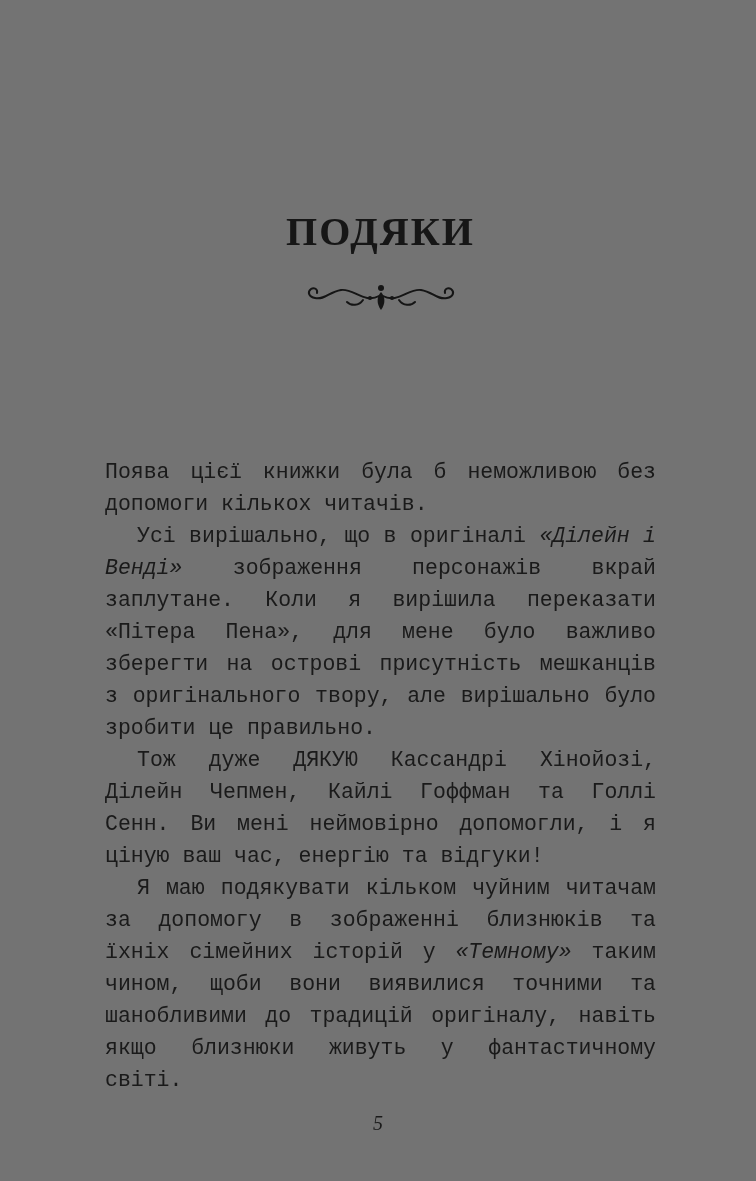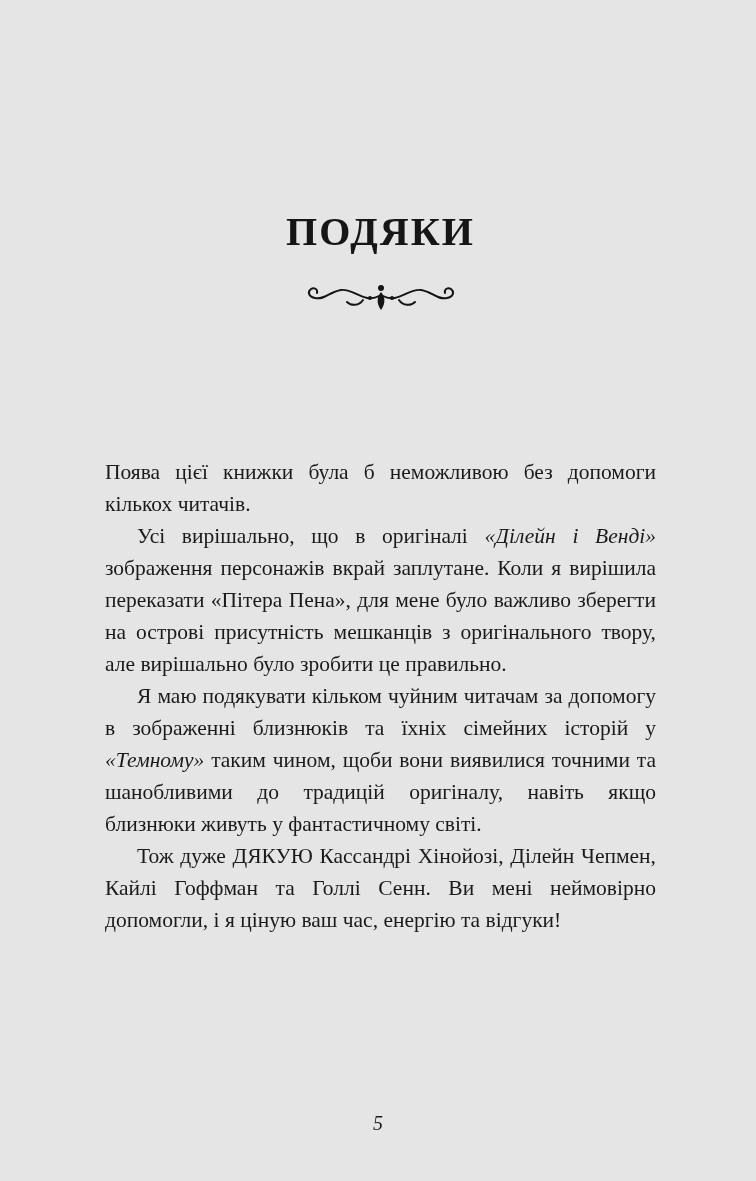--- a/index.html
+++ b/index.html
@@ -5,21 +5,21 @@
   html, body {
     margin: 0;
     padding: 0;
     background: #ffffff;
   }
   .page {
     position: relative;
     width: 756px;
     height: 1181px;
     margin: 0 auto;
-    background: #e5e5e5;
+    background: #737373;
     font-family: "Liberation Serif", "DejaVu Serif", serif;
     color: #1a1a1a;
     overflow: hidden;
     box-sizing: border-box;
     padding: 0 100px 0 105px;
   }
   .title {
     margin: 0;
     padding-top: 210px;
     text-align: center;
@@ -35,20 +35,21 @@
   }
   .body-text {
     margin-top: 138px;
     font-size: 21.5px;
     line-height: 32px;
     text-align: justify;
   }
   .body-text p {
     margin: 0;
     padding: 0;
+    font-family: Liberation Mono, monospace;
   }
   .body-text p.indent {
     text-indent: 32px;
   }
   .body-text em {
     font-style: italic;
   }
   .page-number {
     position: absolute;
     bottom: 46px;
@@ -80,19 +81,19 @@
         <path d="M80 12 C75.5 17 75.5 24 80 30 C84.5 24 84.5 17 80 12 Z"></path>
         <circle cx="69" cy="18" r="2"></circle>
         <circle cx="91" cy="18" r="2"></circle>
       </g>
     </svg>
   </div>
 
   <div class="body-text" id="body-text">
       <p class=""><span>Поява цієї книжки була б неможливою без допомоги кількох читачів.</span></p>
       <p class="indent"><span>Усі вирішально, що в оригіналі </span><em>«Ділейн і Венді»</em><span> зображення персонажів вкрай заплутане. Коли я вирішила переказати «Пітера Пена», для мене було важливо зберегти на острові присутність мешканців з оригінального твору, але вирішально було зробити це правильно.</span></p>
+      <p class="indent"><span>Тож дуже ДЯКУЮ Кассандрі Хінойозі, Ділейн Чепмен, Кайлі Гоффман та Голлі Сенн. Ви мені неймовірно допомогли, і я ціную ваш час, енергію та відгуки!</span></p>
       <p class="indent"><span>Я маю подякувати кільком чуйним читачам за допомогу в зображенні близнюків та їхніх сімейних історій у </span><em>«Темному»</em><span> таким чином, щоби вони виявилися точними та шанобливими до традицій оригіналу, навіть якщо близнюки живуть у фантастичному світі.</span></p>
-      <p class="indent"><span>Тож дуже ДЯКУЮ Кассандрі Хінойозі, Ділейн Чепмен, Кайлі Гоффман та Голлі Сенн. Ви мені неймовірно допомогли, і я ціную ваш час, енергію та відгуки!</span></p>
     </div>
 
   <div class="page-number">5</div>
 
 </div>
 
 </body></html>

